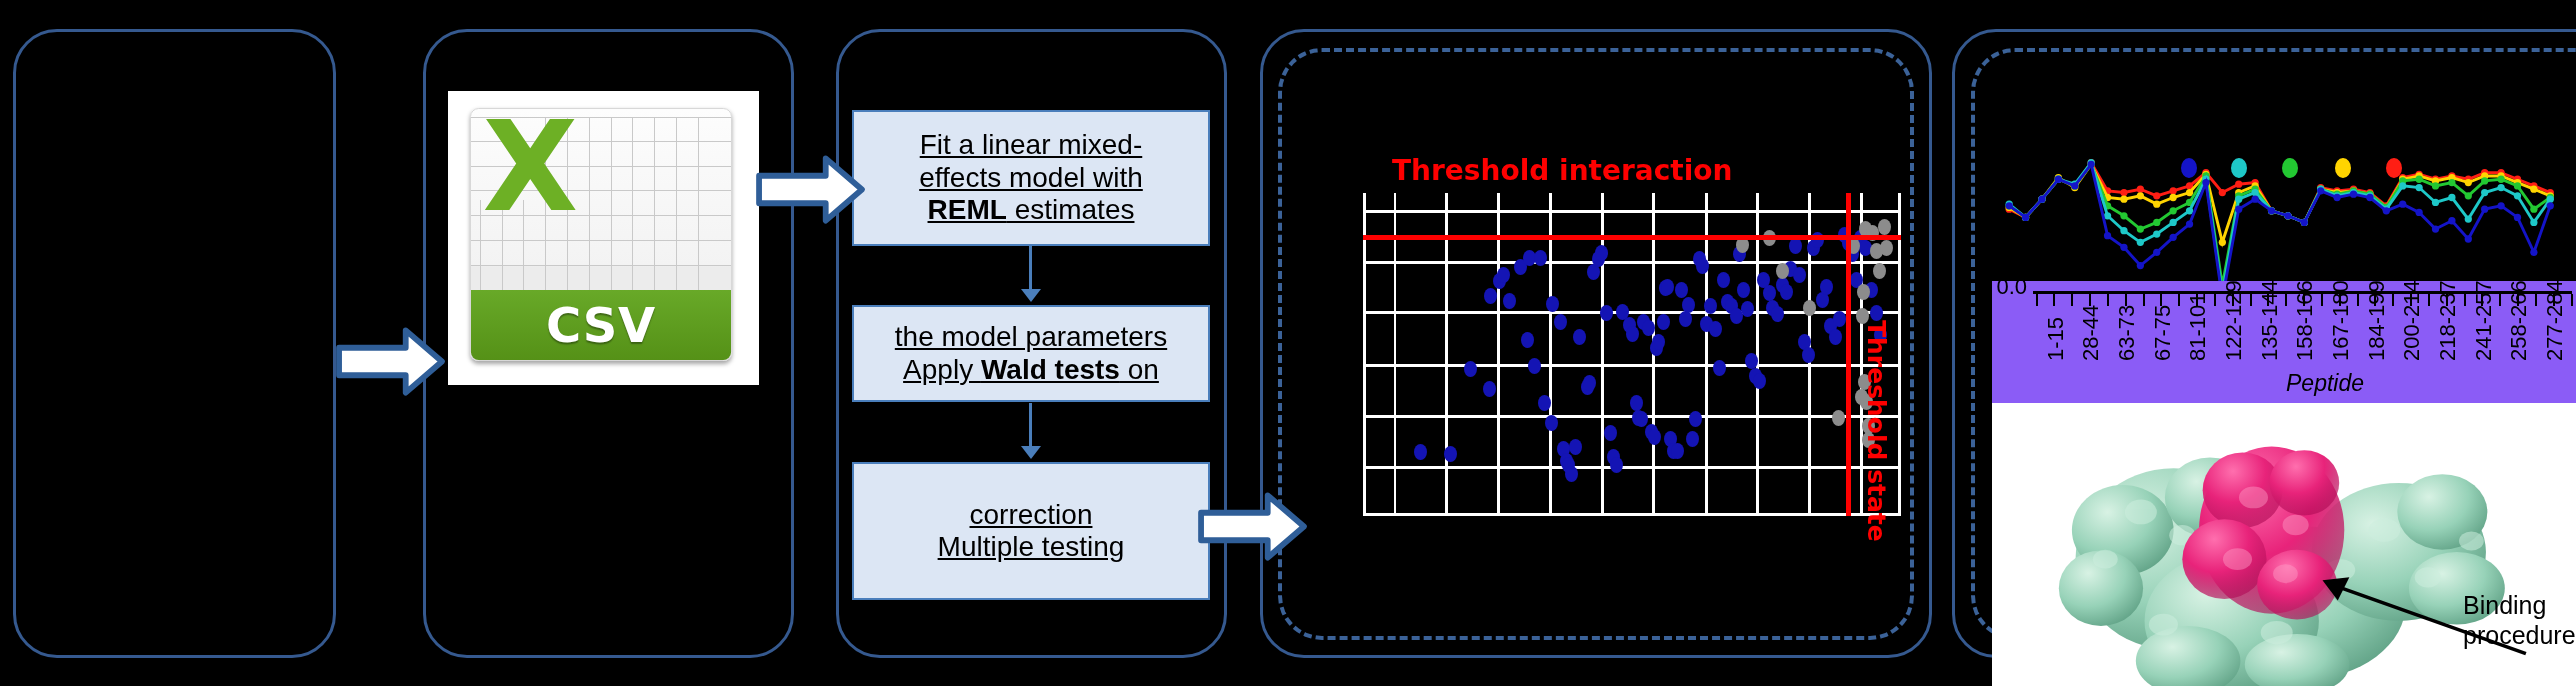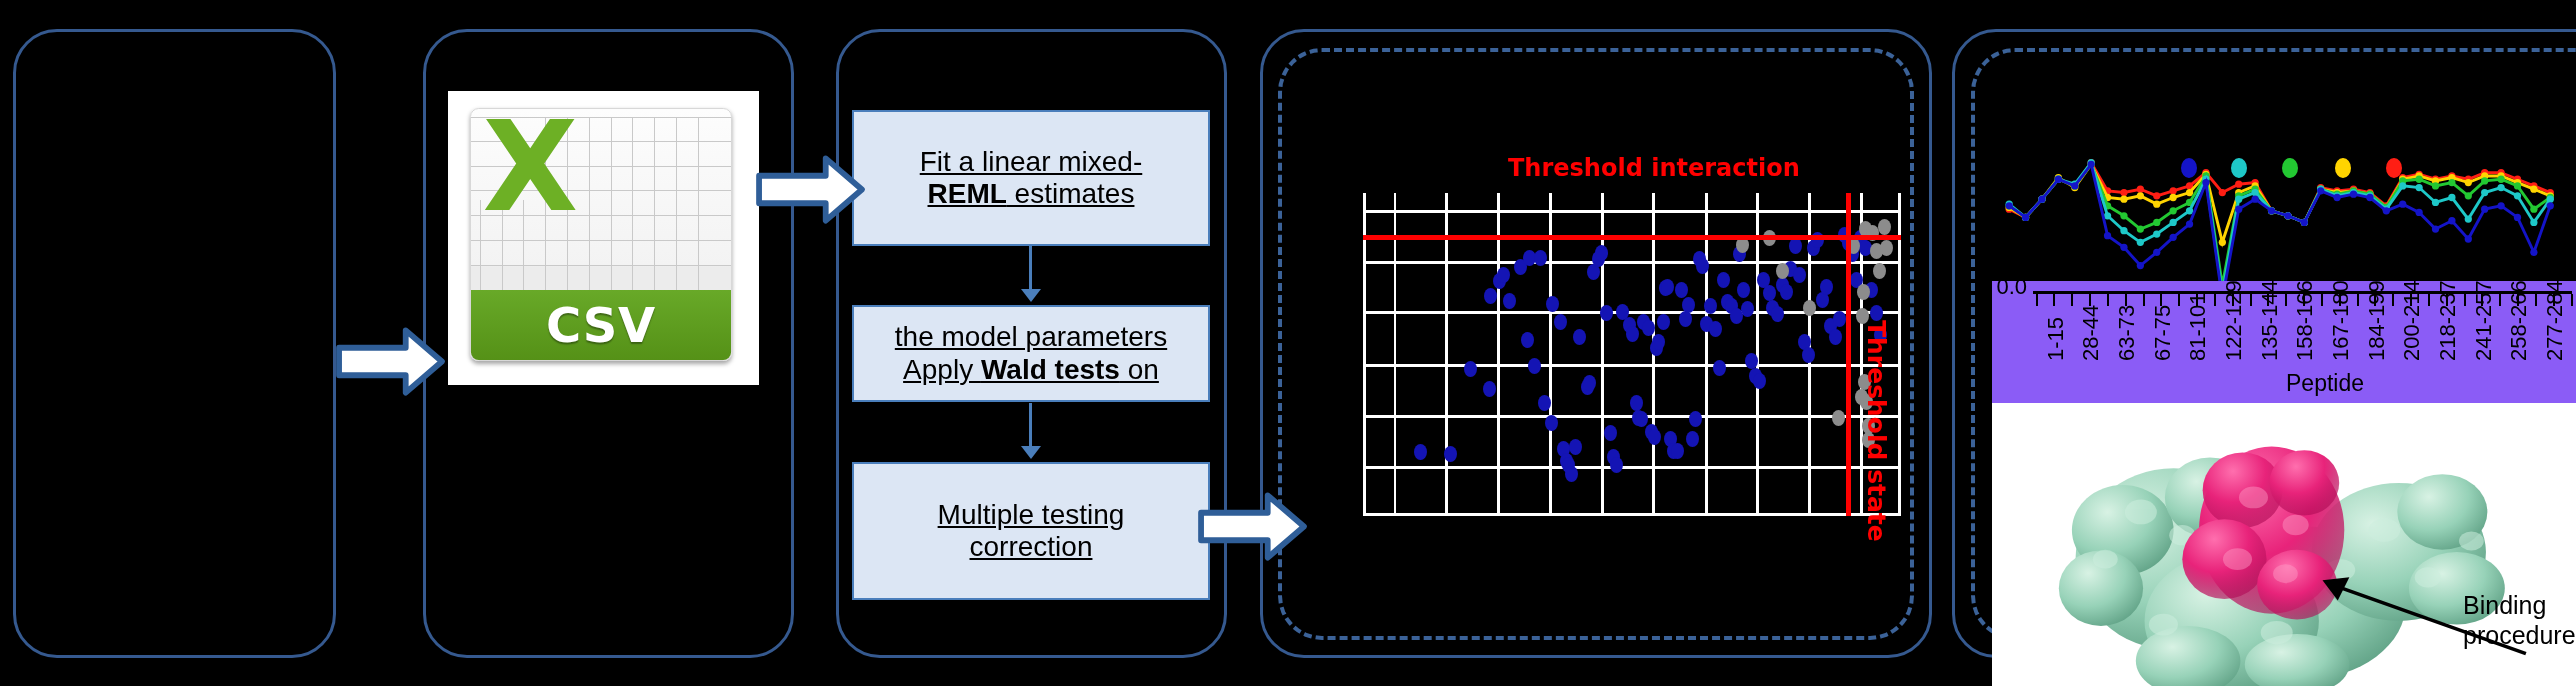--- a/index.html
+++ b/index.html
@@ -58,21 +58,21 @@
   .linechart{position:absolute;}
   .legend-dot{position:absolute;border-radius:50%;}
 
   
   .pepcard{position:absolute;background:#8b5cf6;overflow:hidden;}
   .axisline{position:absolute;background:#000;}
   .tick{position:absolute;width:2.2px;background:#000;}
   .peplab{position:absolute;color:#000;white-space:nowrap;
           transform-origin:0 0;transform:rotate(-90deg);
           font-family:"Liberation Sans",sans-serif;}
-  .pepaxis-title{position:absolute;color:#000;font-family:"Liberation Sans",sans-serif;}
+  .pepaxis-title{position:absolute;color:#000;font-family:"Liberation Sans",sans-serif;font-style:italic;}
   .ylab00{position:absolute;color:#000;font-family:"Liberation Sans",sans-serif;}
 
   
   .protein{position:absolute;}
   .bindlab{position:absolute;color:#000;line-height:1.18;
            font-family:"Liberation Sans",sans-serif;}
 </style>
 </head>
 <body>
 
@@ -110,20 +110,23 @@
 </div>
 
 <div class="panel panel-solid" style="left:836px;top:29px;width:391px;height:629px;"></div>
 
 <div class="pbox" style="left:852px;top:110px;width:358px;height:136px;font-size:28px;">
   <div class="inner">
     <div>
       <span>Fit a linear mixed-</span>
     </div>
     <div>
+      <span>effects model with</span>
+    </div>
+    <div>
       <b>REML</b><span> estimates</span>
     </div>
   </div>
 </div>
 
 <div class="connector" style="left:1029px;top:246px;height:45px;"></div>
 <div class="conn-head" style="left:1021px;top:289px;"></div>
 
 <div class="pbox" style="left:852px;top:305px;width:358px;height:97px;font-size:28px;">
   <div class="inner">
@@ -135,24 +138,24 @@
     </div>
   </div>
 </div>
 
 <div class="connector" style="left:1029px;top:403px;height:45px;"></div>
 <div class="conn-head" style="left:1021px;top:446px;"></div>
 
 <div class="pbox" style="left:852px;top:462px;width:358px;height:138px;font-size:28px;">
   <div class="inner">
     <div>
+      <span>correction</span>
+    </div>
+    <div>
       <span>Multiple testing</span>
-    </div>
-    <div>
-      <span>correction</span>
     </div>
   </div>
 </div>
 
 <div class="panel panel-solid" style="left:1260px;top:29px;width:672px;height:629px;"></div>
 <div class="panel panel-dashed" style="left:1278px;top:48px;width:636px;height:592px;"></div>
 
 <div class="scatter" style="left:1363px;top:193px;width:538px;height:323px;">
 
   <div class="sgrid-h" style="left:0;top:16.7px;width:538px;"></div>
@@ -292,21 +295,21 @@
       <div class="dot" style="left: 499px; top: 225px; width: 13px; height: 16px; background: rgb(140, 140, 140);"></div>
       <div class="dot" style="left: 499px; top: 239px; width: 13px; height: 16px; background: rgb(140, 140, 140);"></div>
       <div class="dot" style="left: 515px; top: 26px; width: 13px; height: 16px; background: rgb(140, 140, 140);"></div>
       <div class="dot" style="left: 517px; top: 47px; width: 13px; height: 16px; background: rgb(140, 140, 140);"></div>
     </div>
 
   <div class="thr-h" style="left:0;top:42px;width:538px;"></div>
   <div class="thr-v" style="left:483px;top:0;height:323px;"></div>
 </div>
 
-<div class="thr-label-h" style="left:1508px;top:154px;font-size:24px;text-align:center;">Threshold interaction</div>
+<div class="thr-label-h" style="left:1392px;top:154px;font-size:28px;text-align:center;">Threshold interaction</div>
 <div class="thr-label-v" style="left:1891px;top:320px;font-size:25px;">Threshold state</div>
 
 <div class="panel panel-solid" style="left:1952px;top:29px;width:691px;height:629px;"></div>
 <div class="panel panel-dashed" style="left:1971px;top:48px;width:654px;height:592px;"></div>
 
 <div class="linechart" style="left:1999px;top:145px;width:560px;height:160px;">
   <svg id="line-svg" width="560" height="160" viewBox="0 0 770 220">
       <polyline points="14,88.17391304347825 36.54545454545455,99.58695652173913 59.09090909090909,74.47826086956525 81.63636363636364,47.086956521739125 104.18181818181819,56.21739130434784 126.72727272727273,24.260869565217405 149.27272727272728,63.065217391304344 171.8181818181818,65.34782608695653 194.36363636363637,60.78260869565216 216.9090909090909,69.91304347826087 239.45454545454547,63.065217391304344 262,56.21739130434784 284.54545454545456,37.95652173913044 307.09090909090907,65.34782608695653 329.6363636363636,53.934782608695656 352.1818181818182,51.6521739130435 374.72727272727275,90.45652173913042 397.27272727272725,97.30434782608695 419.8181818181818,106.43478260869566 442.3636363636364,58.50000000000003 464.90909090909093,63.065217391304344 487.45454545454544,60.78260869565216 510,65.34782608695653 532.5454545454545,83.60869565217394 555.0909090909091,44.80434782608697 577.6363636363636,40.239130434782595 600.1818181818181,47.086956521739125 622.7272727272727,42.52173913043481 645.2727272727273,47.086956521739125 667.8181818181819,37.95652173913044 690.3636363636364,37.95652173913044 712.9090909090909,47.086956521739125 735.4545454545455,56.21739130434784 758,65.34782608695653" fill="none" stroke="#ff1e14" stroke-width="4"></polyline>
       <circle cx="14" cy="88.17391304347825" r="5" fill="#ff1e14"></circle>
       <circle cx="36.54545454545455" cy="99.58695652173913" r="5" fill="#ff1e14"></circle>

